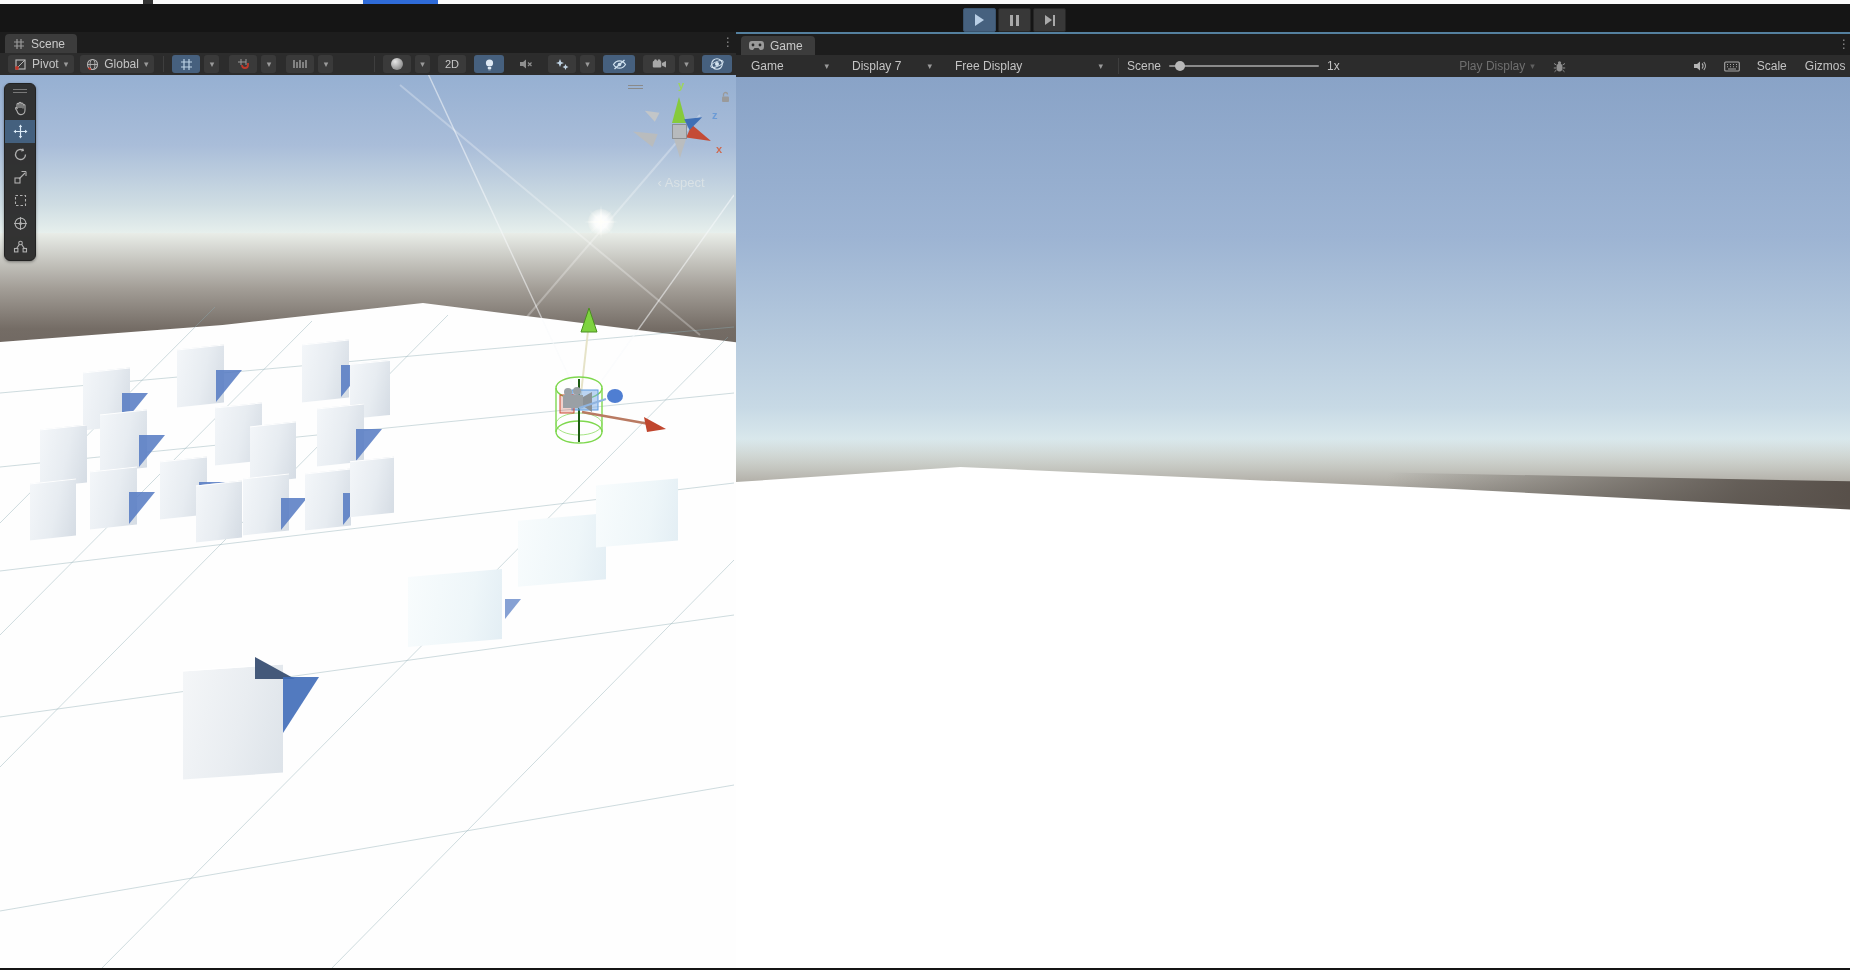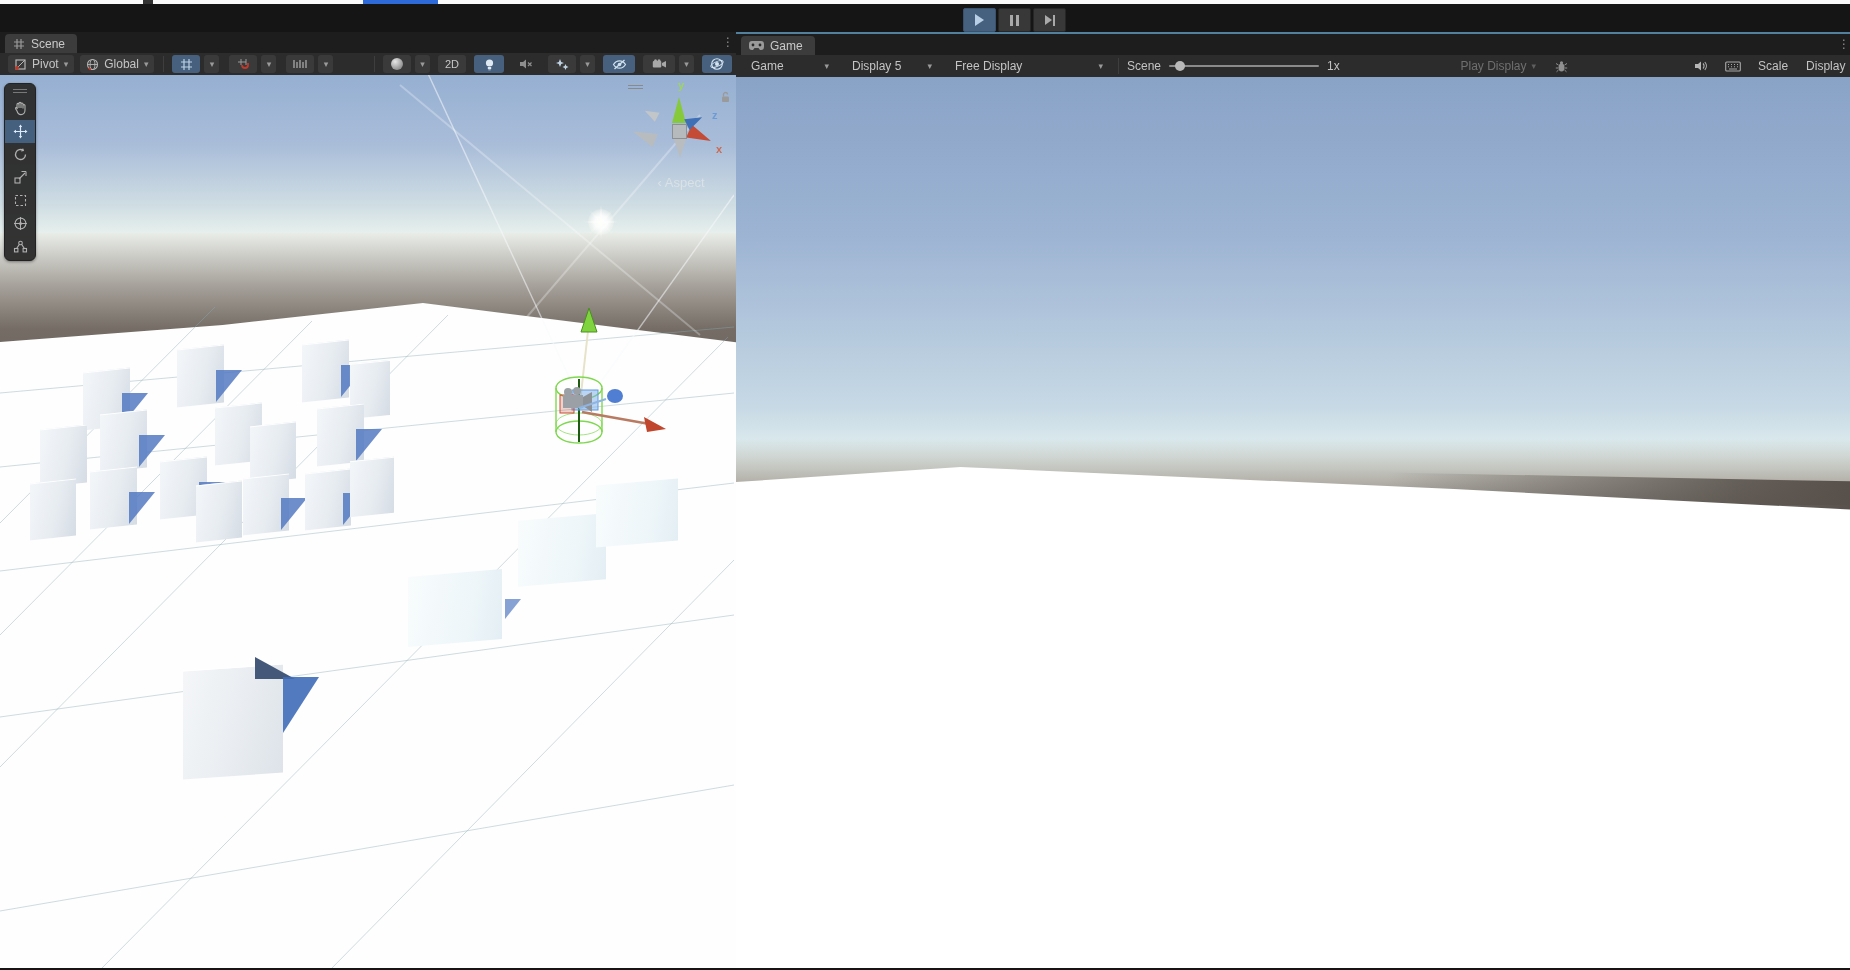--- a/index.html
+++ b/index.html
@@ -463,21 +463,21 @@
       </div>
       <span class="kebab">⋮</span>
     </div>
 
     <div class="toolbar" style="padding:0 6px;">
       <div class="dd flat" style="width:78px;justify-content:space-between;">
         <span>Game</span>
         <span class="caret">▾</span>
       </div>
       <div class="dd flat" style="width:80px;justify-content:space-between;margin-left:8px;">
-        <span>Display 5</span>
+        <span>Display 7</span>
         <span class="caret">▾</span>
       </div>
       <div class="dd flat" style="width:148px;justify-content:space-between;margin-left:8px;">
         <span>Free Display</span>
         <span class="caret">▾</span>
       </div>
       <div class="tsep"></div>
       <span style="margin-left:2px;">Scene</span>
       <div id="scale-track">
           <div id="scale-knob"></div>
@@ -511,21 +511,21 @@
               <svg width="16" height="11" viewBox="0 0 16 11">
                 <rect x="0.7" y="1" width="14.6" height="9" rx="1" fill="none" stroke="#a8a8a8" stroke-width="1.1"></rect>
                 <path d="M3 3.5h1M6 3.5h1M9 3.5h1M12 3.5h1M3 5.8h1M6 5.8h1M9 5.8h1M12 5.8h1M4 8h8" stroke="#a8a8a8" stroke-width="1.1"></path>
               </svg>
             </span>
           </div>
         <div class="dd flat">
           <span>Scale</span>
         </div>
         <div class="dd flat">
-          <span>Display</span>
+          <span>Gizmos</span>
           <span class="caret">▾</span>
         </div>
       </div>
     </div>
 
     <div class="content">
       <div id="game-sky"></div>
       <div id="game-band"></div>
       <div id="game-wedge"></div>
       <div id="game-ground"></div>

